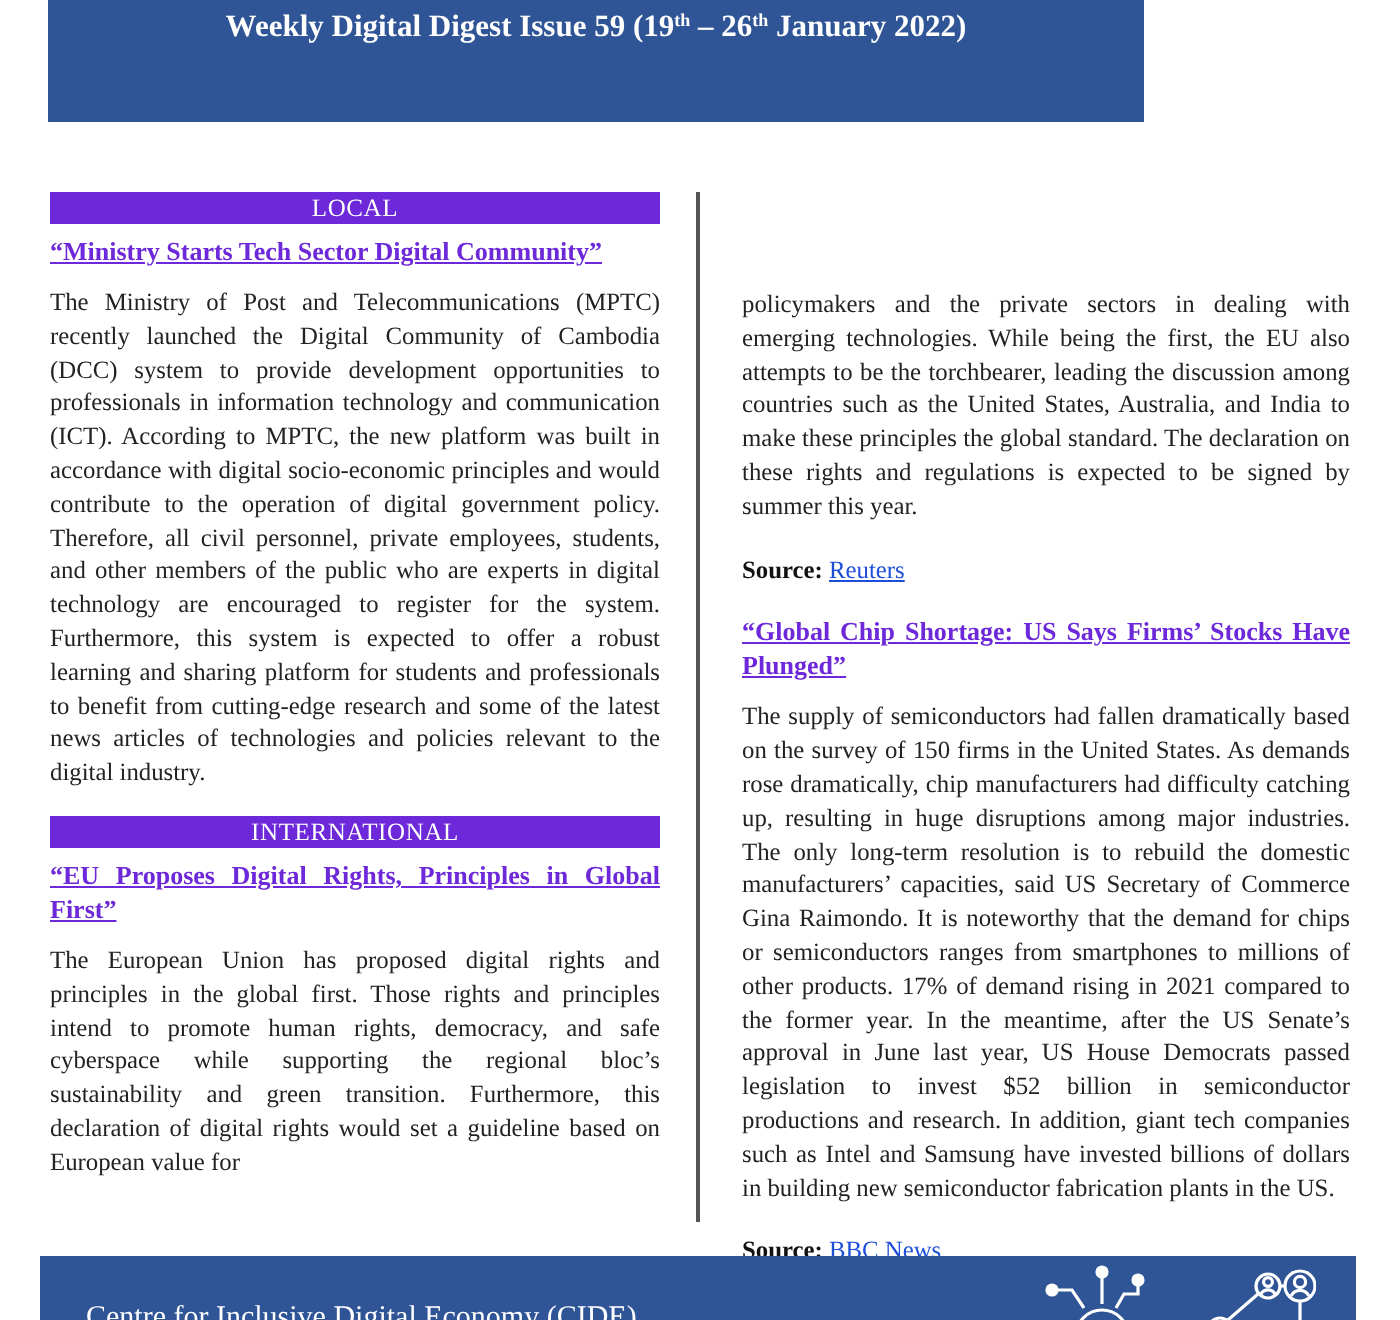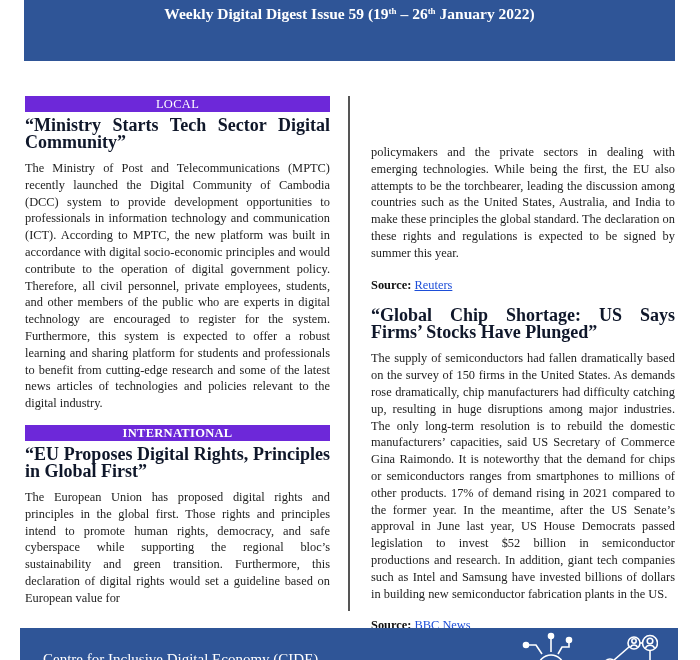--- a/index.html
+++ b/index.html
@@ -3,37 +3,37 @@
 <meta charset="utf-8">
 <style>
   html, body { margin: 0; padding: 0; }
   body {
     width: 700px; height: 660px; overflow: hidden; background: #ffffff;
     position: relative;
     font-family: "Liberation Serif", "DejaVu Serif", serif;
     color: #222;
   }
   .header-band {
-    position: absolute; left: 24px; top: 0; width: 651px; height: 61px;
+    position: absolute; left: 24px; top: 0; width: 548px; height: 61px;
     background: #2f5597; color: #fff; text-align: center;
   }
   .header-title { position: absolute; left: 0; right: 0; top: 5px; font-size: 15.5px; font-weight: bold; }
   .header-title sup { font-size: 9px; vertical-align: 5px; line-height: 0; }
   .header-author { position: absolute; left: 0; right: 0; top: 33px; font-size: 15.5px; font-weight: bold; }
 
   .col { position: absolute; font-size: 12.4px; line-height: 16.8px; }
   .col-left { left: 25px; top: 96px; width: 305px; }
   .col-right { left: 371px; top: 96px; width: 304px; margin-top: 48px; }
   .divider { position: absolute; left: 348px; top: 96px; width: 1.5px; height: 515px; background: #555; }
 
   .section-band {
     background: #6d28d9; color: #fff; text-align: center;
     font-size: 12.5px; height: 16px; line-height: 16px; letter-spacing: 0.3px;
   }
-  .headline { font-weight: bold; margin: 5px 0 0 0; font-size: 18px; line-height: 17px; text-align: justify; color: #0f172a; }
+  .headline { font-weight: bold; margin: 5px 0 0 0; font-size: 13px; line-height: 17px; text-align: justify; color: #6d28d9; text-decoration: underline; }
   .para { margin: 9px 0 0 0; text-align: justify; }
   .source { margin: 16px 0 0 0; }
   .source b { color: #111; }
   .source a { color: #1d4ed8; text-decoration: underline; }
 
   .footer-band {
     position: absolute; left: 20px; top: 628px; width: 658px; height: 40px;
     background: #2f5597; color: #fff;
   }
   .footer-text { position: absolute; left: 23px; top: 23px; font-size: 15px; white-space: nowrap; }
@@ -43,21 +43,21 @@
 <body>
 
 <div class="header-band">
   <div class="header-title"><span>Weekly Digital Digest Issue 59 (19</span><sup>th</sup><span> – 26</span><sup>th</sup><span> January 2022)</span></div>
 </div>
 
 <div class="col col-left">
   <div class="section-band">LOCAL</div>
   <p class="headline">“Ministry Starts Tech Sector Digital Community”</p>
   <p class="para">The Ministry of Post and Telecommunications (MPTC) recently launched the Digital Community of Cambodia (DCC) system to provide development opportunities to professionals in information technology and communication (ICT). According to MPTC, the new platform was built in accordance with digital socio-economic principles and would contribute to the operation of digital government policy. Therefore, all civil personnel, private employees, students, and other members of the public who are experts in digital technology are encouraged to register for the system. Furthermore, this system is expected to offer a robust learning and sharing platform for students and professionals to benefit from cutting-edge research and some of the latest news articles of technologies and policies relevant to the digital industry.</p>
-  <div class="section-band" style="margin-top:13px;font-weight:bold;">INTERNATIONAL</div>
+  <div class="section-band" style="margin-top:13px;">INTERNATIONAL</div>
   <p class="headline">“EU Proposes Digital Rights, Principles in Global First”</p>
   <p class="para">The European Union has proposed digital rights and principles in the global first. Those rights and principles intend to promote human rights, democracy, and safe cyberspace while supporting the regional bloc’s sustainability and green transition. Furthermore, this declaration of digital rights would set a guideline based on European value for</p>
 </div>
 
 <div class="divider"></div>
 
 <div class="col col-right">
   <p class="para" style="margin-top:0;">policymakers and the private sectors in dealing with emerging technologies. While being the first, the EU also attempts to be the torchbearer, leading the discussion among countries such as the United States, Australia, and India to make these principles the global standard. The declaration on these rights and regulations is expected to be signed by summer this year.</p>
   <p class="source" style="margin-top:15px;">
     <b>Source:</b>

